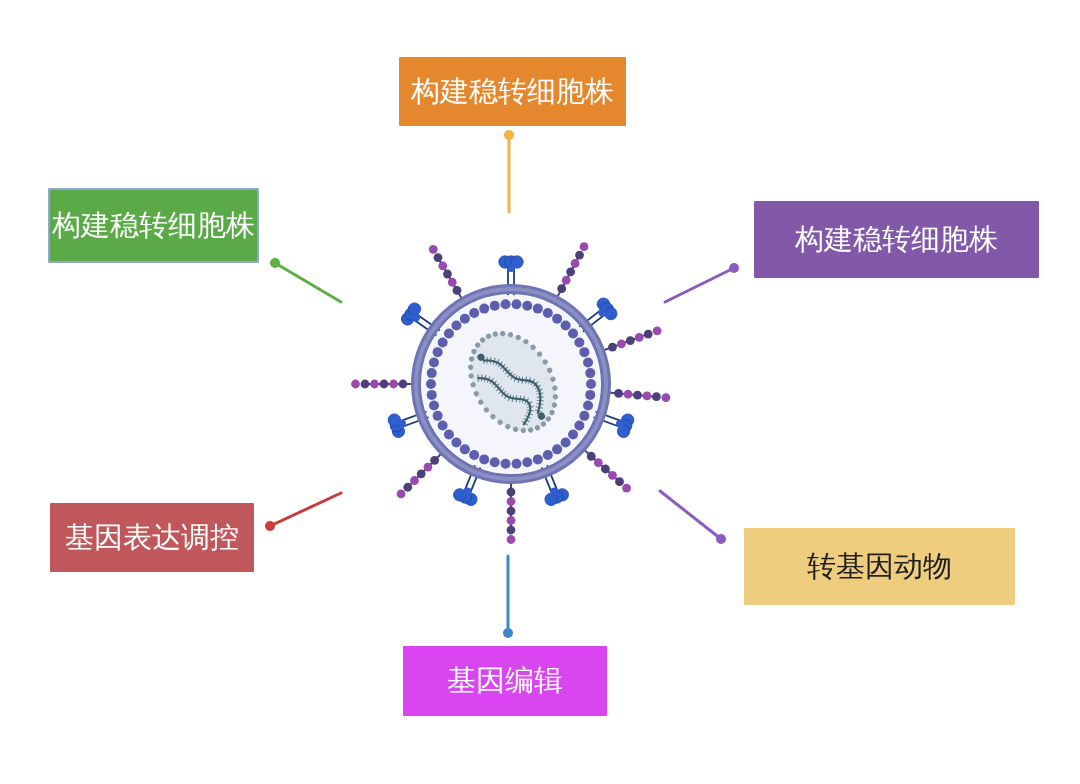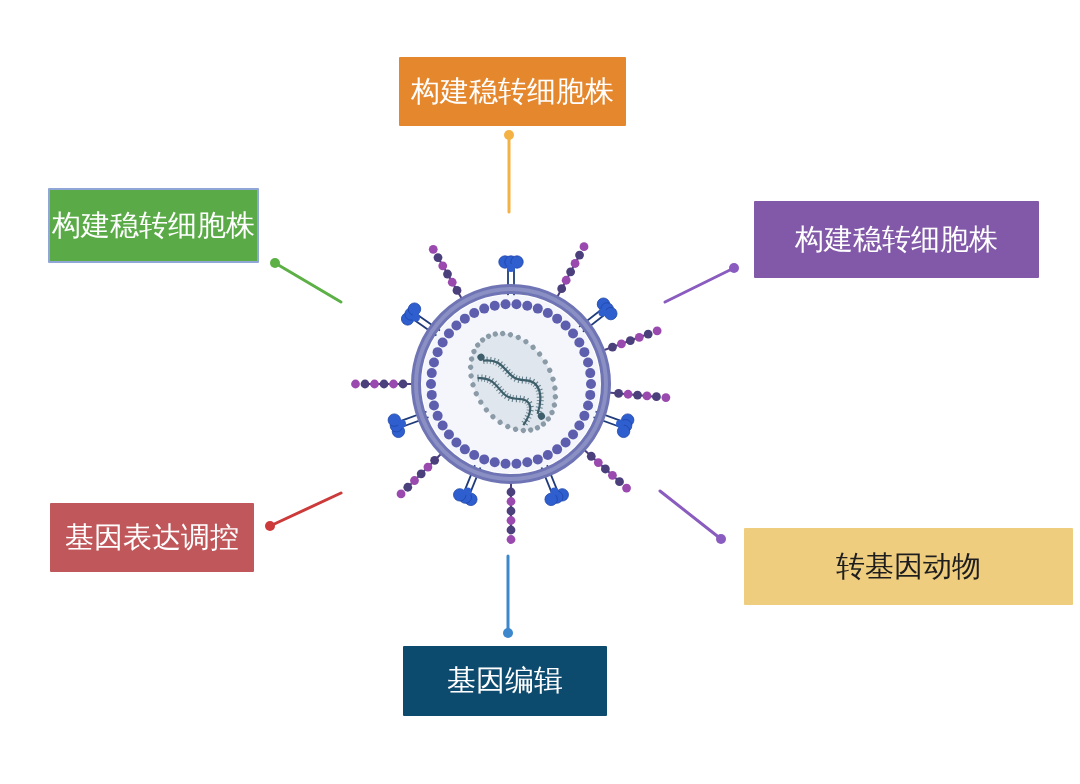--- a/index.html
+++ b/index.html
@@ -30,22 +30,22 @@
     letter-spacing: 0px;
     white-space: nowrap;
     cursor: pointer;
     text-align: center;
   }
   .node span { display: block; }
   #node-top    { left: 399px; top: 57px;  width: 227px; height: 69px;  background: #e5872d; color: #ffffff; }
   #node-tl     { left: 48px;  top: 188px; width: 211px; height: 75px;  background: #5aab47; color: #ffffff; border: 2px solid #8fa6d6; }
   #node-tr     { left: 754px; top: 201px; width: 285px; height: 77px;  background: #8259a8; color: #ffffff; }
   #node-bl     { left: 50px;  top: 495px; width: 204px; height: 69px;  background: #c0575a; color: #ffffff; margin-top: 8px; }
-  #node-br     { left: 744px; top: 528px; width: 329px; height: 77px;  background: #efcd7e; color: #1e1e1e; }
-  #node-bottom { left: 403px; top: 646px; width: 204px; height: 70px;  background: #0c4a6e; color: #ffffff; }
+  #node-br     { left: 744px; top: 528px; width: 271px; height: 77px;  background: #efcd7e; color: #1e1e1e; }
+  #node-bottom { left: 403px; top: 646px; width: 204px; height: 70px;  background: #d946ef; color: #ffffff; }
 
   svg.overlay {
     position: absolute;
     left: 0; top: 0;
   }
 </style>
 </head>
 <body>
 
 <div class="stage">

